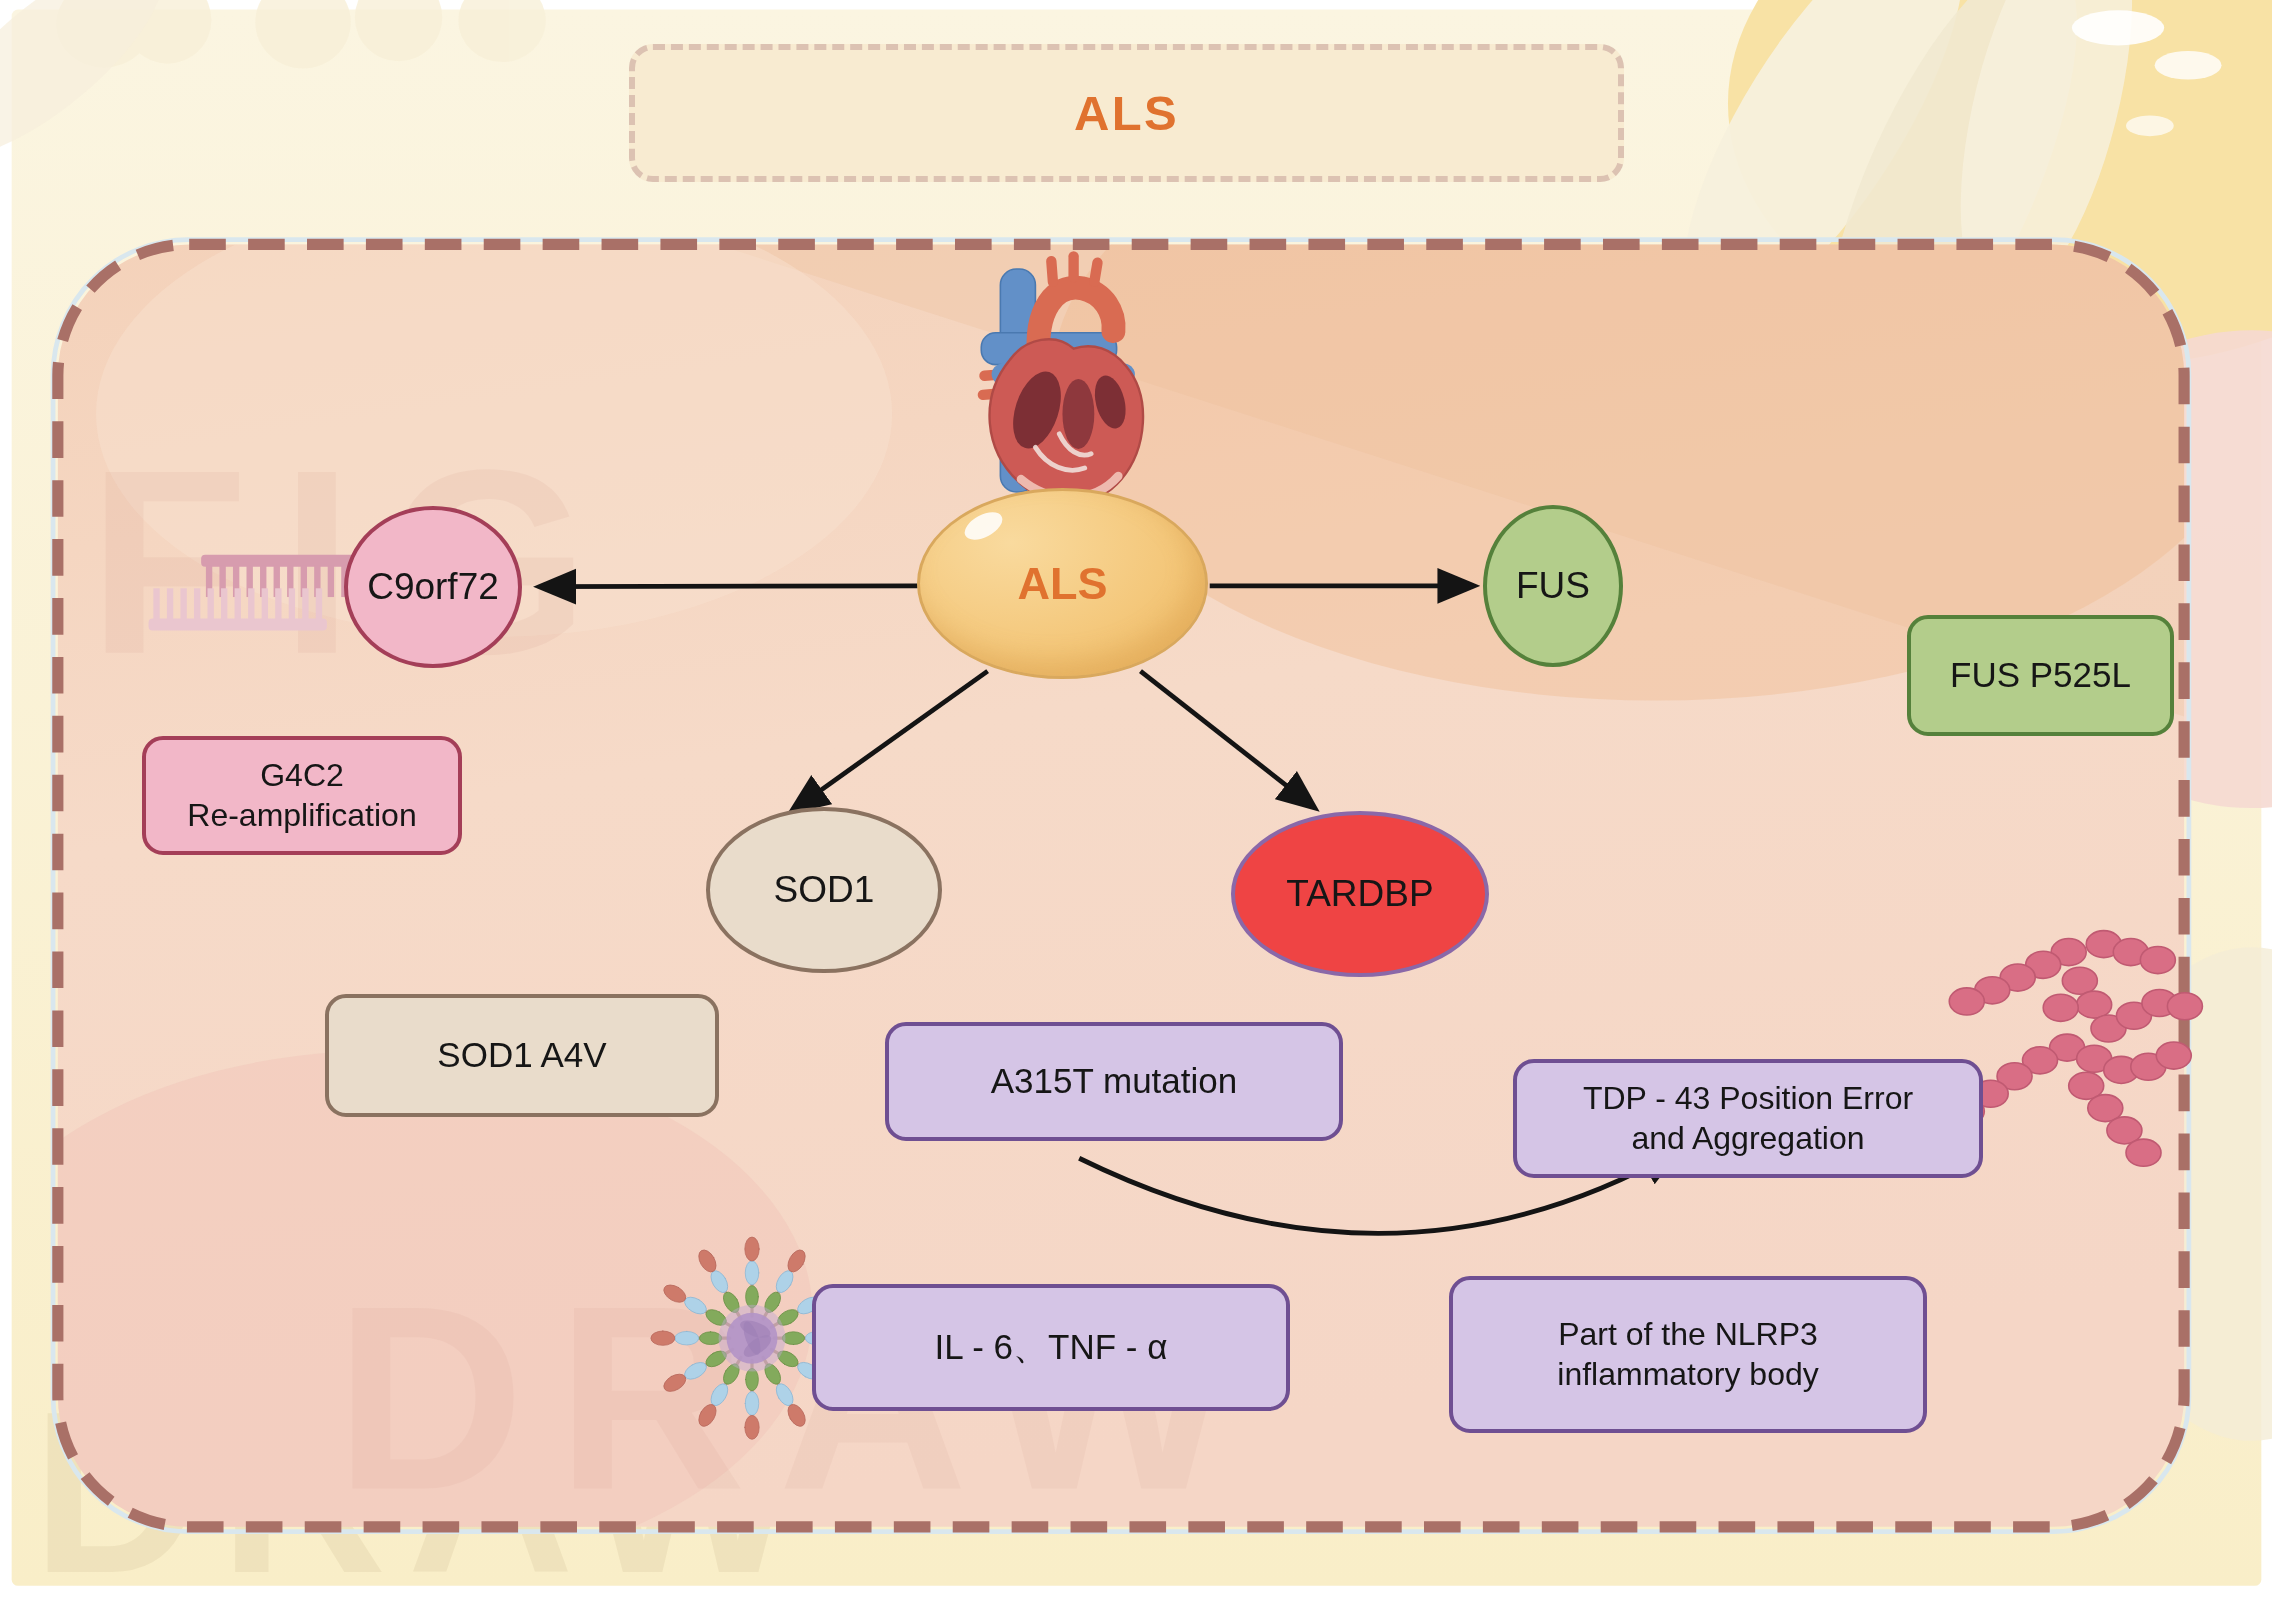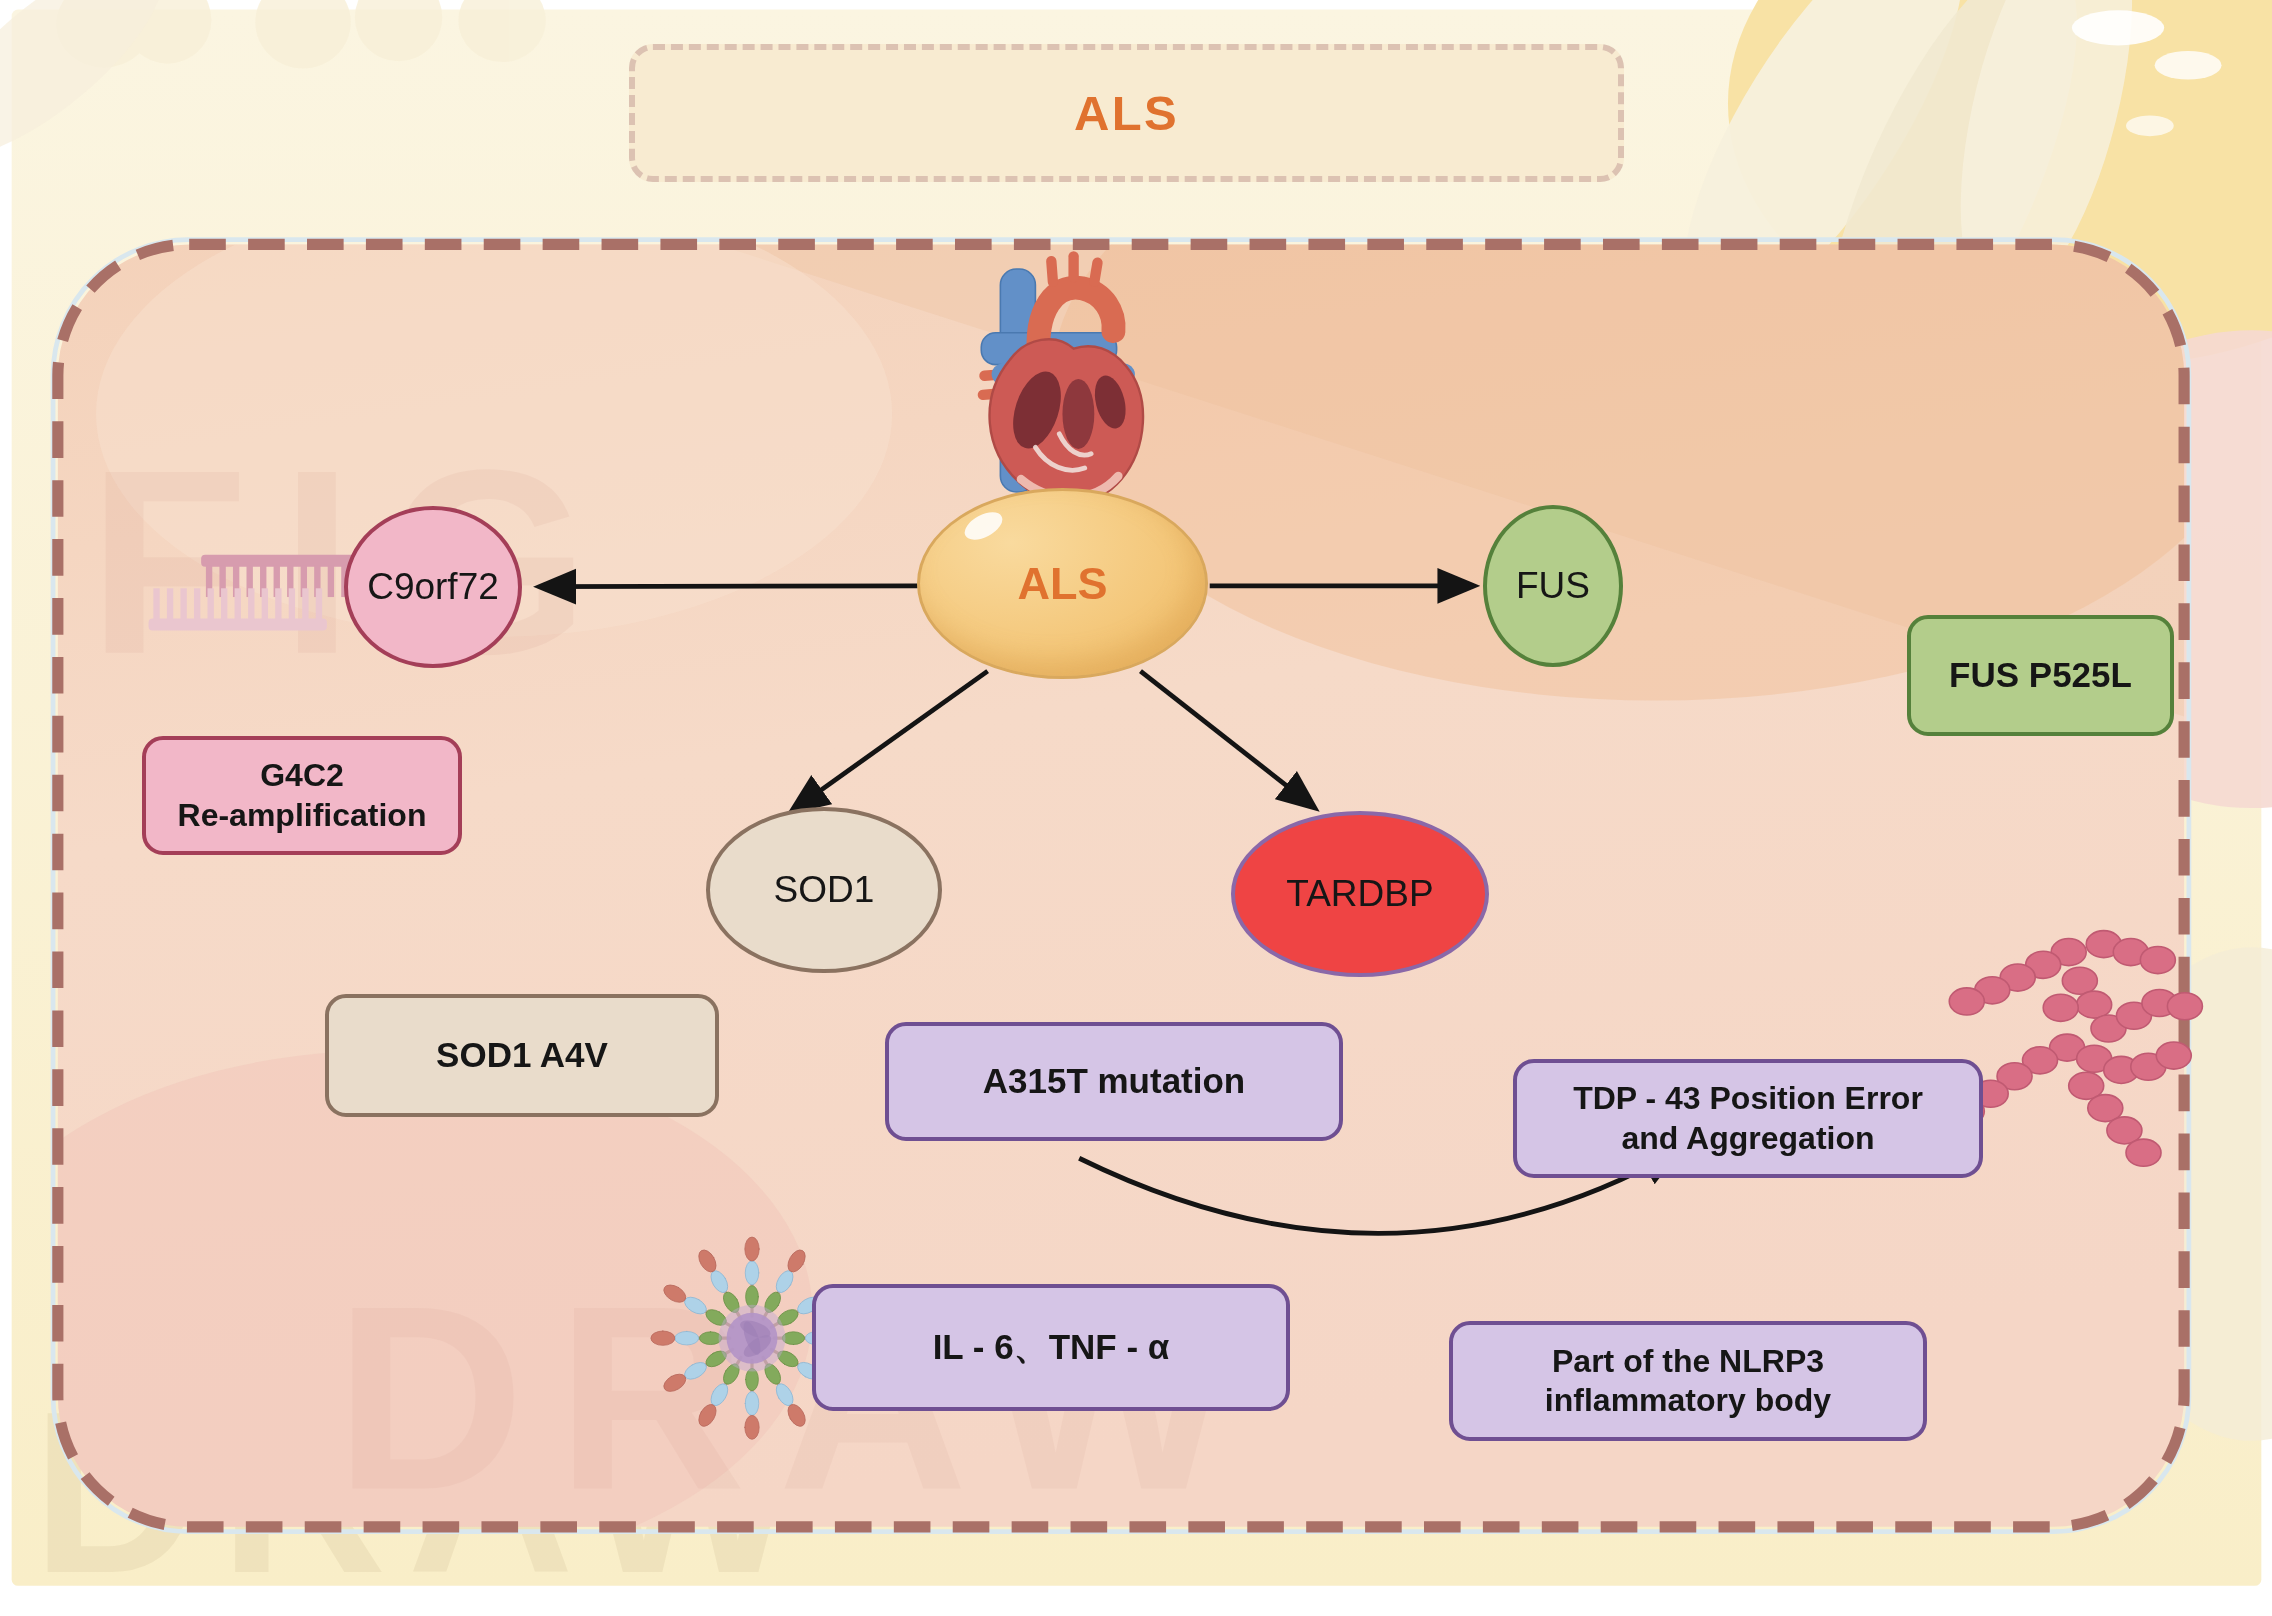--- a/index.html
+++ b/index.html
@@ -17,21 +17,21 @@
   .center-node{background:radial-gradient(ellipse at 32% 28%, #f9da9e 0%, #f4c87c 55%, #eeb75f 100%);
           border:3.2px solid #d9a85d;color:#e0722f;font-weight:bold;font-size:45px;
           box-shadow:inset -11px -14.3px 24px rgba(210,150,70,.35);}
   .center-node .shine{position:absolute;left:15%;top:13%;width:41px;height:22px;background:rgba(255,255,255,.85);
           border-radius:50%;transform:rotate(-28deg);}
   .pink{background:#f2b7c8;border:4.8px solid #a43e58;}
   .green{background:#b3cd8b;border:4.8px solid #55813b;}
   .tan{background:#e9dccb;border:4.8px solid #8a7260;}
   .purple{background:#d5c5e6;border:4.8px solid #6f4f92;}
   .purple-l{background:#ef4444;border:4.8px solid #8a68a8;}
-  .rbox{border-radius:21px;font-weight:bold;}
+  .rbox{border-radius:21px;}
   .two-line{font-size:32px;margin-top:37px;}
 </style>
 </head>
 <body>
 
 <div id="canvas">
 
   <svg id="bg" viewBox="0 0 2854 2030" xmlns="http://www.w3.org/2000/svg">
     <defs>
       <marker id="ah" viewBox="0 0 12 10" markerWidth="9" markerHeight="8" refX="10" refY="5" orient="auto">
@@ -316,19 +316,19 @@
 
   <div class="abs box rbox purple two-line" style="left:1513px;top:1022px;width:470px;height:119px;text-align:right;">
     <div>TDP - 43 Position Error</div>
     <div>and Aggregation</div>
   </div>
 
   <div class="abs box rbox purple" style="left:812px;top:1284px;width:478px;height:127px;">
     <div>IL - 6、TNF - α</div>
   </div>
 
-  <div class="abs box rbox purple two-line" style="left:1449px;top:1284px;width:478px;height:120px;">
+  <div class="abs box rbox purple two-line" style="left:1449px;top:1239px;width:478px;height:157px;">
     <div>Part of the NLRP3</div>
     <div>inflammatory body</div>
   </div>
 
 </div>
 
 
 </body></html>

